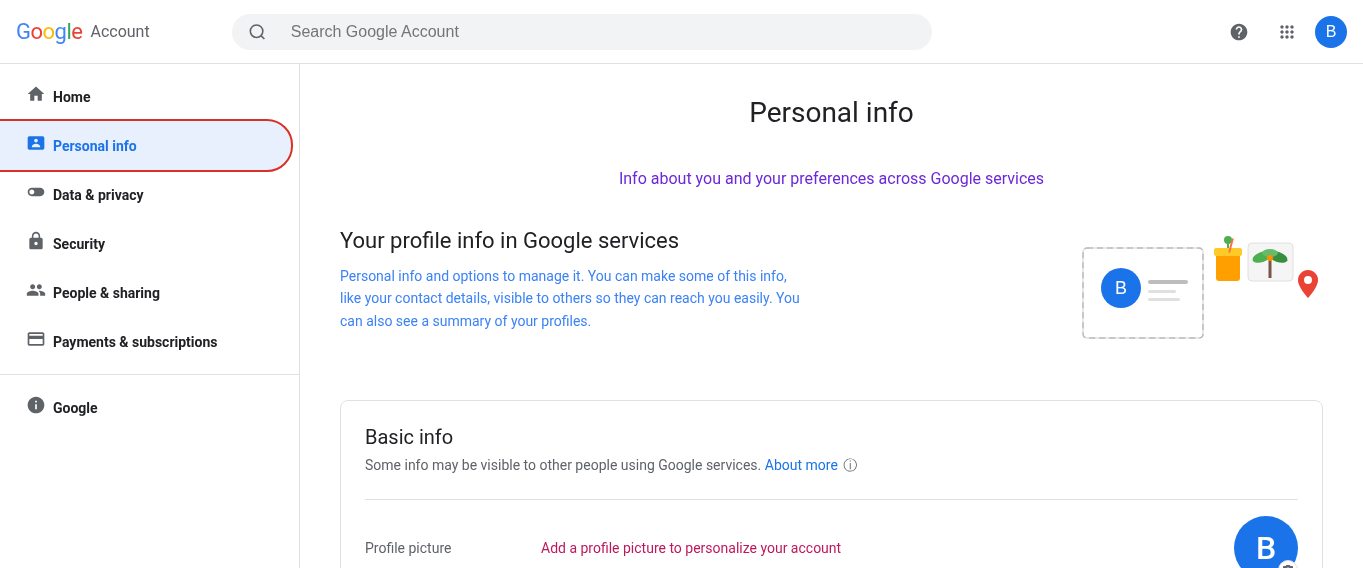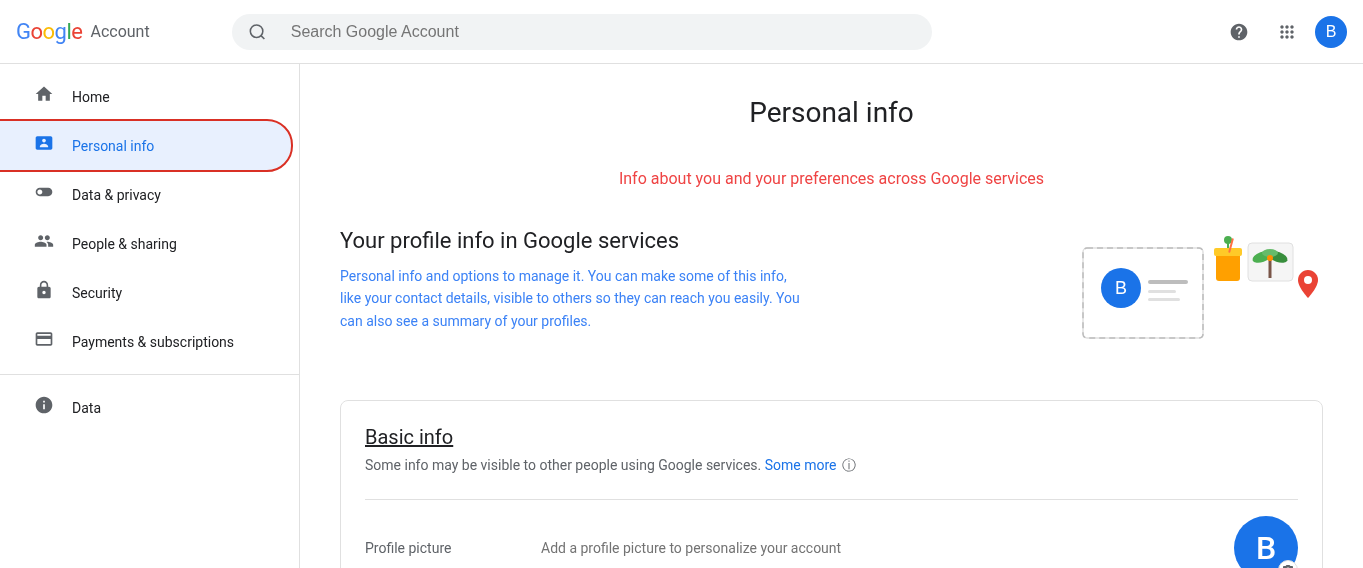--- a/index.html
+++ b/index.html
@@ -102,28 +102,28 @@
     .sidebar {
       width: 300px;
       min-width: 300px;
       padding: 8px 0;
       border-right: 1px solid #e0e0e0;
       overflow-y: auto;
     }
     .sidebar-item {
       display: flex;
       align-items: center;
-      padding: 12px 32px;
-      gap: 16px;
+      padding: 12px 24px;
+      gap: 5px;
       cursor: pointer;
       border-radius: 0 24px 24px 0;
       margin-right: 8px;
       color: #202124;
       font-size: 14px;
-      font-weight: 400;
+      font-weight: 700;
     }
     .sidebar-item.active {
       background: #e8f0fe;
       outline: 2px solid #d93025;
       color: #1a73e8;
     }
     .sidebar-item .item-icon {
       color: #5f6368;
       font-size: 20px;
       width: 24px;
@@ -147,21 +147,21 @@
       margin-bottom: 40px;
     }
     .page-title {
       font-size: 28px;
       font-weight: 400;
       color: #202124;
       margin-bottom: 8px;
     }
     .page-subtitle {
       font-size: 16px;
-      color: #ef4444;
+      color: #6d28d9;
       margin-top: 40px;
     }
 
     
     .profile-section {
       display: flex;
       align-items: flex-start;
       gap: 40px;
       margin-bottom: 32px;
     }
@@ -189,21 +189,20 @@
     .info-card {
       border: 1px solid #e0e0e0;
       border-radius: 8px;
       padding: 24px;
     }
     .info-card-title {
       font-size: 20px;
       font-weight: 400;
       color: #202124;
       margin-bottom: 8px;
-      text-decoration: underline;
     }
     .info-card-subtitle {
       font-size: 14px;
       color: #5f6368;
       margin-bottom: 24px;
     }
     .info-card-subtitle a {
       color: #1a73e8;
       text-decoration: none;
     }
@@ -216,21 +215,21 @@
     }
     .info-row-label {
       width: 160px;
       color: #5f6368;
       font-size: 14px;
       flex-shrink: 0;
     }
     .info-row-value {
       flex: 1;
       font-size: 14px;
-      color: #737373;
+      color: #be185d;
     }
     .info-row-avatar {
       width: 64px;
       height: 64px;
       border-radius: 50%;
       background: #1a73e8;
       color: white;
       font-size: 32px;
       font-weight: 500;
       display: flex;
@@ -323,53 +322,53 @@
         <svg width="20" height="20" viewBox="0 0 24 24" fill="#5f6368">
             <path d="M17 7H7c-2.76 0-5 2.24-5 5s2.24 5 5 5h10c2.76 0 5-2.24 5-5s-2.24-5-5-5zM7 15c-1.66 0-3-1.34-3-3s1.34-3 3-3 3 1.34 3 3-1.34 3-3 3z"></path>
           </svg>
       </span>
       <span>Data &amp; privacy</span>
     </div>
 
     <div class="sidebar-item">
       <span class="item-icon">
         <svg width="20" height="20" viewBox="0 0 24 24" fill="#5f6368">
+            <path d="M18 8h-1V6c0-2.76-2.24-5-5-5S7 3.24 7 6v2H6c-1.1 0-2 .9-2 2v10c0 1.1.9 2 2 2h12c1.1 0 2-.9 2-2V10c0-1.1-.9-2-2-2zm-6 9c-1.1 0-2-.9-2-2s.9-2 2-2 2 .9 2 2-.9 2-2 2zm3.1-9H8.9V6c0-1.71 1.39-3.1 3.1-3.1 1.71 0 3.1 1.39 3.1 3.1v2z"></path>
+          </svg>
+      </span>
+      <span>Security</span>
+    </div>
+
+    <div class="sidebar-item">
+      <span class="item-icon">
+        <svg width="20" height="20" viewBox="0 0 24 24" fill="#5f6368">
             <path d="M16 11c1.66 0 2.99-1.34 2.99-3S17.66 5 16 5c-1.66 0-3 1.34-3 3s1.34 3 3 3zm-8 0c1.66 0 2.99-1.34 2.99-3S9.66 5 8 5C6.34 5 5 6.34 5 8s1.34 3 3 3zm0 2c-2.33 0-7 1.17-7 3.5V19h14v-2.5c0-2.33-4.67-3.5-7-3.5zm8 0c-.29 0-.62.02-.97.05 1.16.84 1.97 1.97 1.97 3.45V19h6v-2.5c0-2.33-4.67-3.5-7-3.5z"></path>
           </svg>
       </span>
       <span>People &amp; sharing</span>
     </div>
 
     <div class="sidebar-item">
       <span class="item-icon">
         <svg width="20" height="20" viewBox="0 0 24 24" fill="#5f6368">
-            <path d="M18 8h-1V6c0-2.76-2.24-5-5-5S7 3.24 7 6v2H6c-1.1 0-2 .9-2 2v10c0 1.1.9 2 2 2h12c1.1 0 2-.9 2-2V10c0-1.1-.9-2-2-2zm-6 9c-1.1 0-2-.9-2-2s.9-2 2-2 2 .9 2 2-.9 2-2 2zm3.1-9H8.9V6c0-1.71 1.39-3.1 3.1-3.1 1.71 0 3.1 1.39 3.1 3.1v2z"></path>
-          </svg>
-      </span>
-      <span>Security</span>
-    </div>
-
-    <div class="sidebar-item">
-      <span class="item-icon">
-        <svg width="20" height="20" viewBox="0 0 24 24" fill="#5f6368">
             <path d="M20 4H4c-1.11 0-1.99.89-1.99 2L2 18c0 1.11.89 2 2 2h16c1.11 0 2-.89 2-2V6c0-1.11-.89-2-2-2zm0 14H4v-6h16v6zm0-10H4V6h16v2z"></path>
           </svg>
       </span>
       <span>Payments &amp; subscriptions</span>
     </div>
 
     <hr class="sidebar-divider">
 
     <div class="sidebar-item">
       <span class="item-icon">
         <svg width="20" height="20" viewBox="0 0 24 24" fill="#5f6368">
             <path d="M12 2C6.48 2 2 6.48 2 12s4.48 10 10 10 10-4.48 10-10S17.52 2 12 2zm1 15h-2v-6h2v6zm0-8h-2V7h2v2z"></path>
           </svg>
       </span>
-      <span>Data</span>
+      <span>Google</span>
     </div>
   </nav>
 
   <main class="main-content">
 
     <div class="page-header">
       <h1 class="page-title">Personal info</h1>
       <p class="page-subtitle">Info about you and your preferences across Google services</p>
     </div>
 
@@ -417,21 +416,21 @@
             <circle cx="15" cy="12" r="4" fill="white"></circle>
           </g>
         </svg>
       </div>
     </div>
 
     <div class="info-card">
       <h3 class="info-card-title">Basic info</h3>
       <p class="info-card-subtitle">
         <span>Some info may be visible to other people using Google services.</span>
-        <a href="#">Some more</a>
+        <a href="#">About more</a>
         <span style="font-size:14px; color:#5f6368; margin-left:2px;">ⓘ</span>
       </p>
 
       <div class="info-row">
         <span class="info-row-label">Profile picture</span>
         <span class="info-row-value">Add a profile picture to personalize your account</span>
         <div class="info-row-avatar">
           <span>B</span>
           <div class="camera-badge">
             <svg width="12" height="12" viewBox="0 0 24 24" fill="#5f6368">

